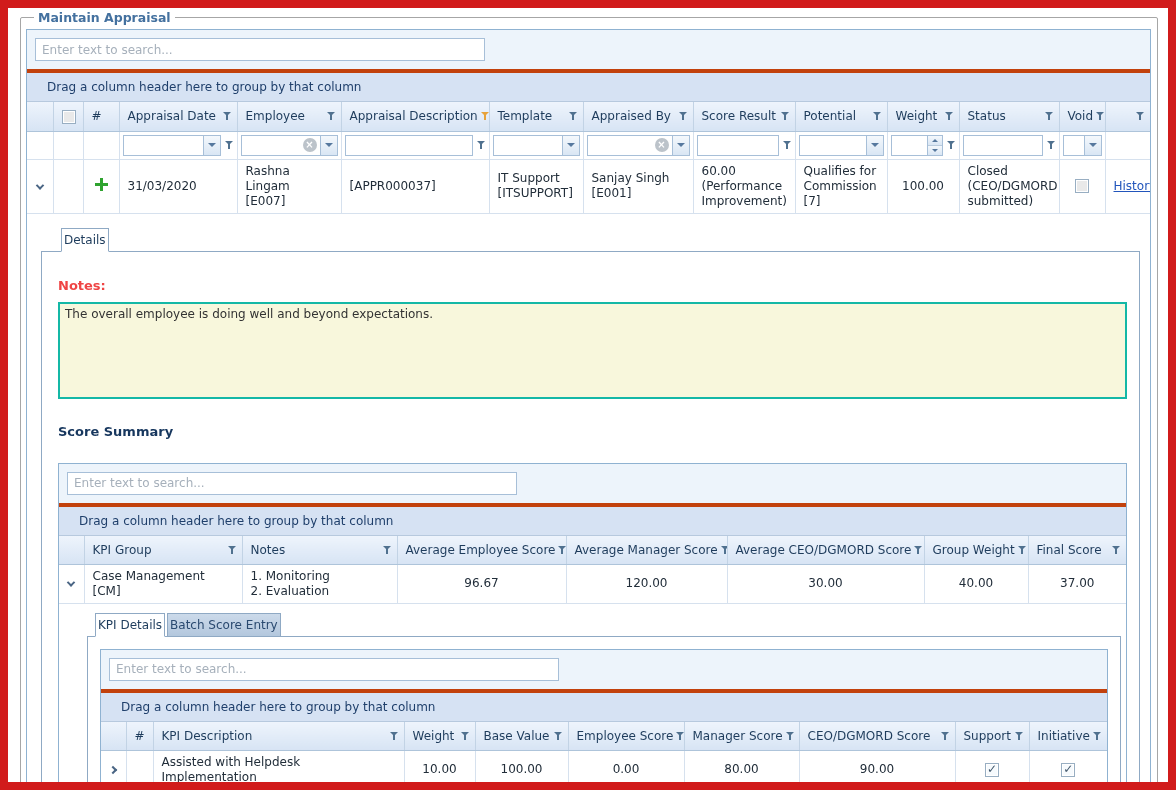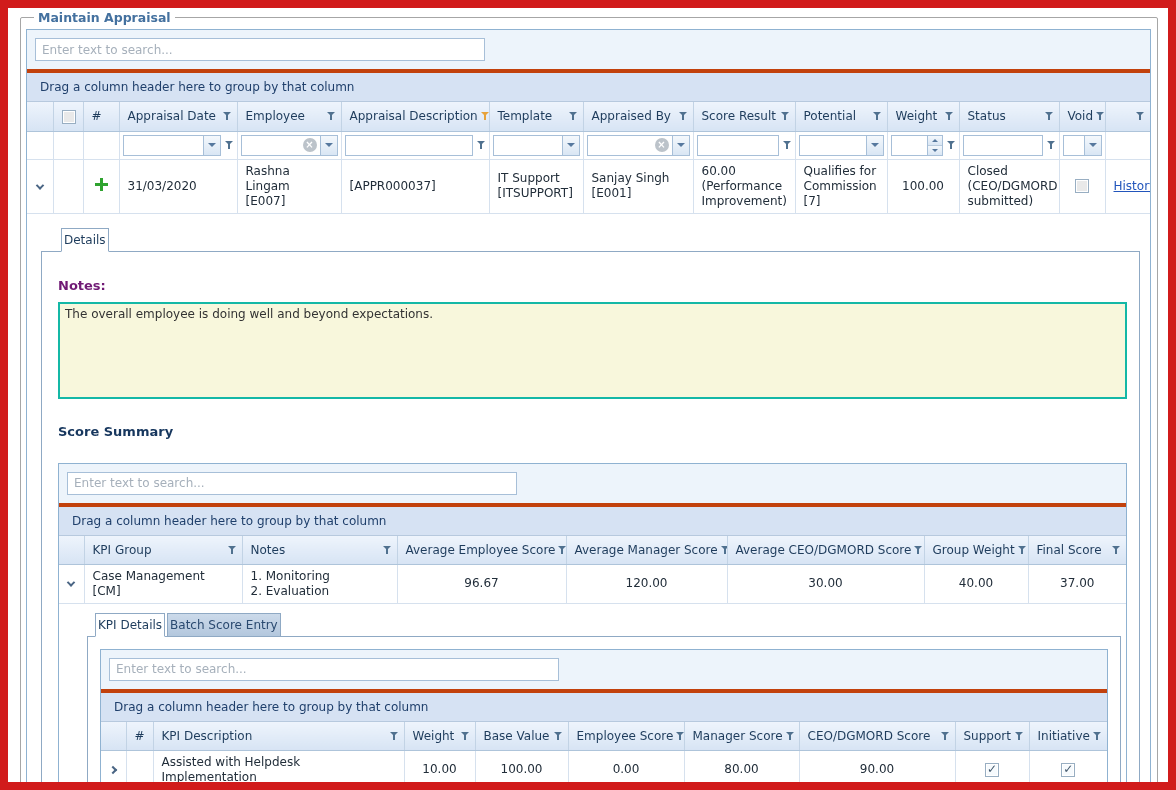--- a/index.html
+++ b/index.html
@@ -26,21 +26,21 @@
 
   
   .grid-frame{ border:1px solid #8fb2d1; background:#fff; }
   .search-band{ background:#edf4fb; padding:8px; border-bottom:4px solid #c2410c; }
   .search-input{
     width:450px; height:23px; border:1px solid #a7bfd8; background:#fff;
     font-family:inherit; font-size:12px; color:#334; padding:0 6px; outline:none;
   }
   .search-input::placeholder{ color:#a6b0bb; }
   .group-band{
-    background:#d6e2f3; color:#1f3f6b; padding:7px 13px;
+    background:#d6e2f3; color:#1f3f6b; padding:7px 20px;
     border-bottom:1px solid #b7c9de; font-size:12px;
   }
   table.grid{ border-collapse:collapse; width:100%; table-layout:fixed; font-size:12px; color:#222e3a; }
   table.grid th{
     background:linear-gradient(#eef4fc,#d7e4f4);
     color:#1e3c5c; font-weight:normal; text-align:left;
     padding:7px 5px 7px 8px;
     border-left:1px solid #c2d3e5; border-bottom:1px solid #aec4da;
     overflow:hidden; white-space:nowrap;
   }
@@ -102,21 +102,21 @@
   
   .tabstrip{ display:flex; gap:2px; position:relative; z-index:2; margin-bottom:-1px; }
   .tab{ padding:4px 2px 4px; font-size:12px; border:1px solid #8fa9c4; cursor:pointer; white-space:nowrap; }
   .tab.active{ background:#fff; border-bottom:1px solid #fff; color:#1e3c5c; }
   .tab.inactive{ background:linear-gradient(#ccdaea,#b3c7dd); color:#2a4a70; }
 
   
   .detail-row{ padding:14px 10px 0 14px; background:#fff; }
   .detail-panel{ border:1px solid #8fa9c4; background:#fff; padding:26px 12px 40px 16px; }
   .tabstrip.lvl1{ padding-left:20px; }
-  .notes-label{ color:#701a75; font-weight:bold; font-size:13px; margin-bottom:9px; }
+  .notes-label{ color:#ef4444; font-weight:bold; font-size:13px; margin-bottom:9px; }
   .notes-box{
     display:block; width:100%; height:97px; resize:none;
     background:#f8f7dc; border:2px solid #14b8a6; outline:none;
     font-family:inherit; font-size:12px; color:#333; padding:3px 5px; line-height:1.3;
   }
   .section-title{ color:#17375e; font-weight:bold; font-size:13px; margin:25px 0 24px; }
 
   .ss-detail-row{ padding:9px 5px 0 28px; background:#fff; }
   .tabstrip.lvl2{ padding-left:8px; }
   .kpi-panel{ border:1px solid #8fa9c4; background:#fff; padding:12px 12px 30px 12px; }

